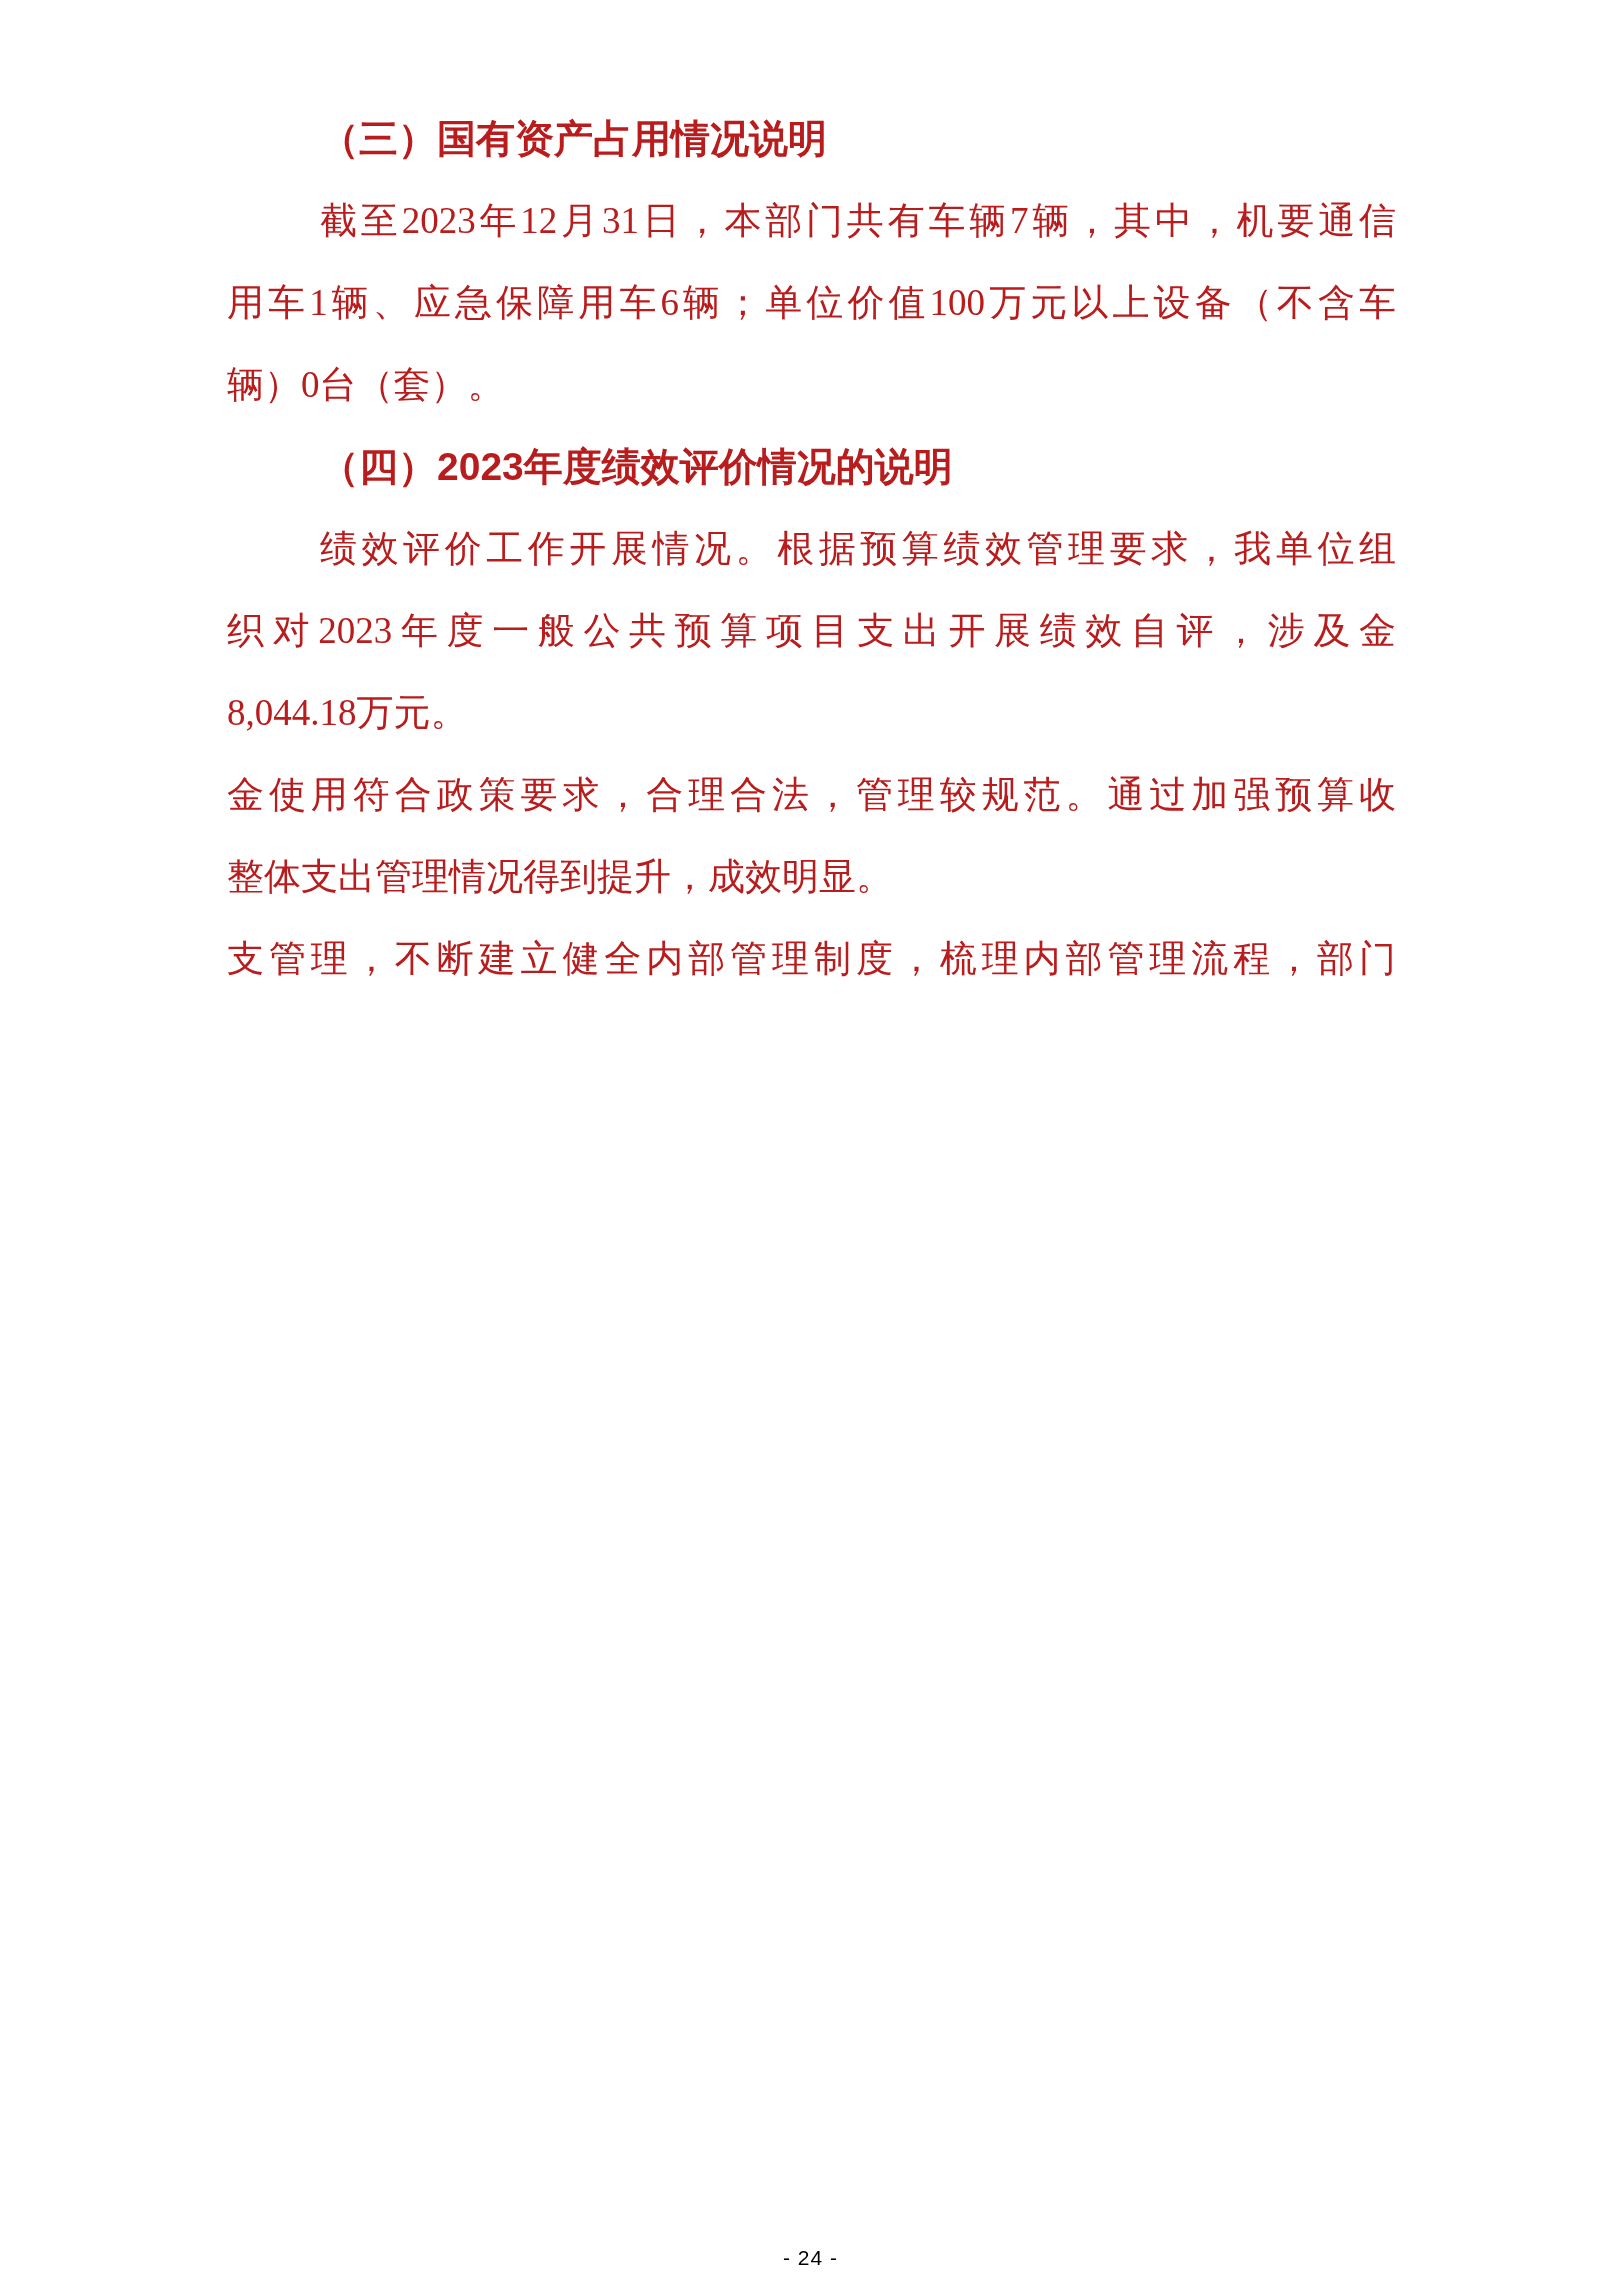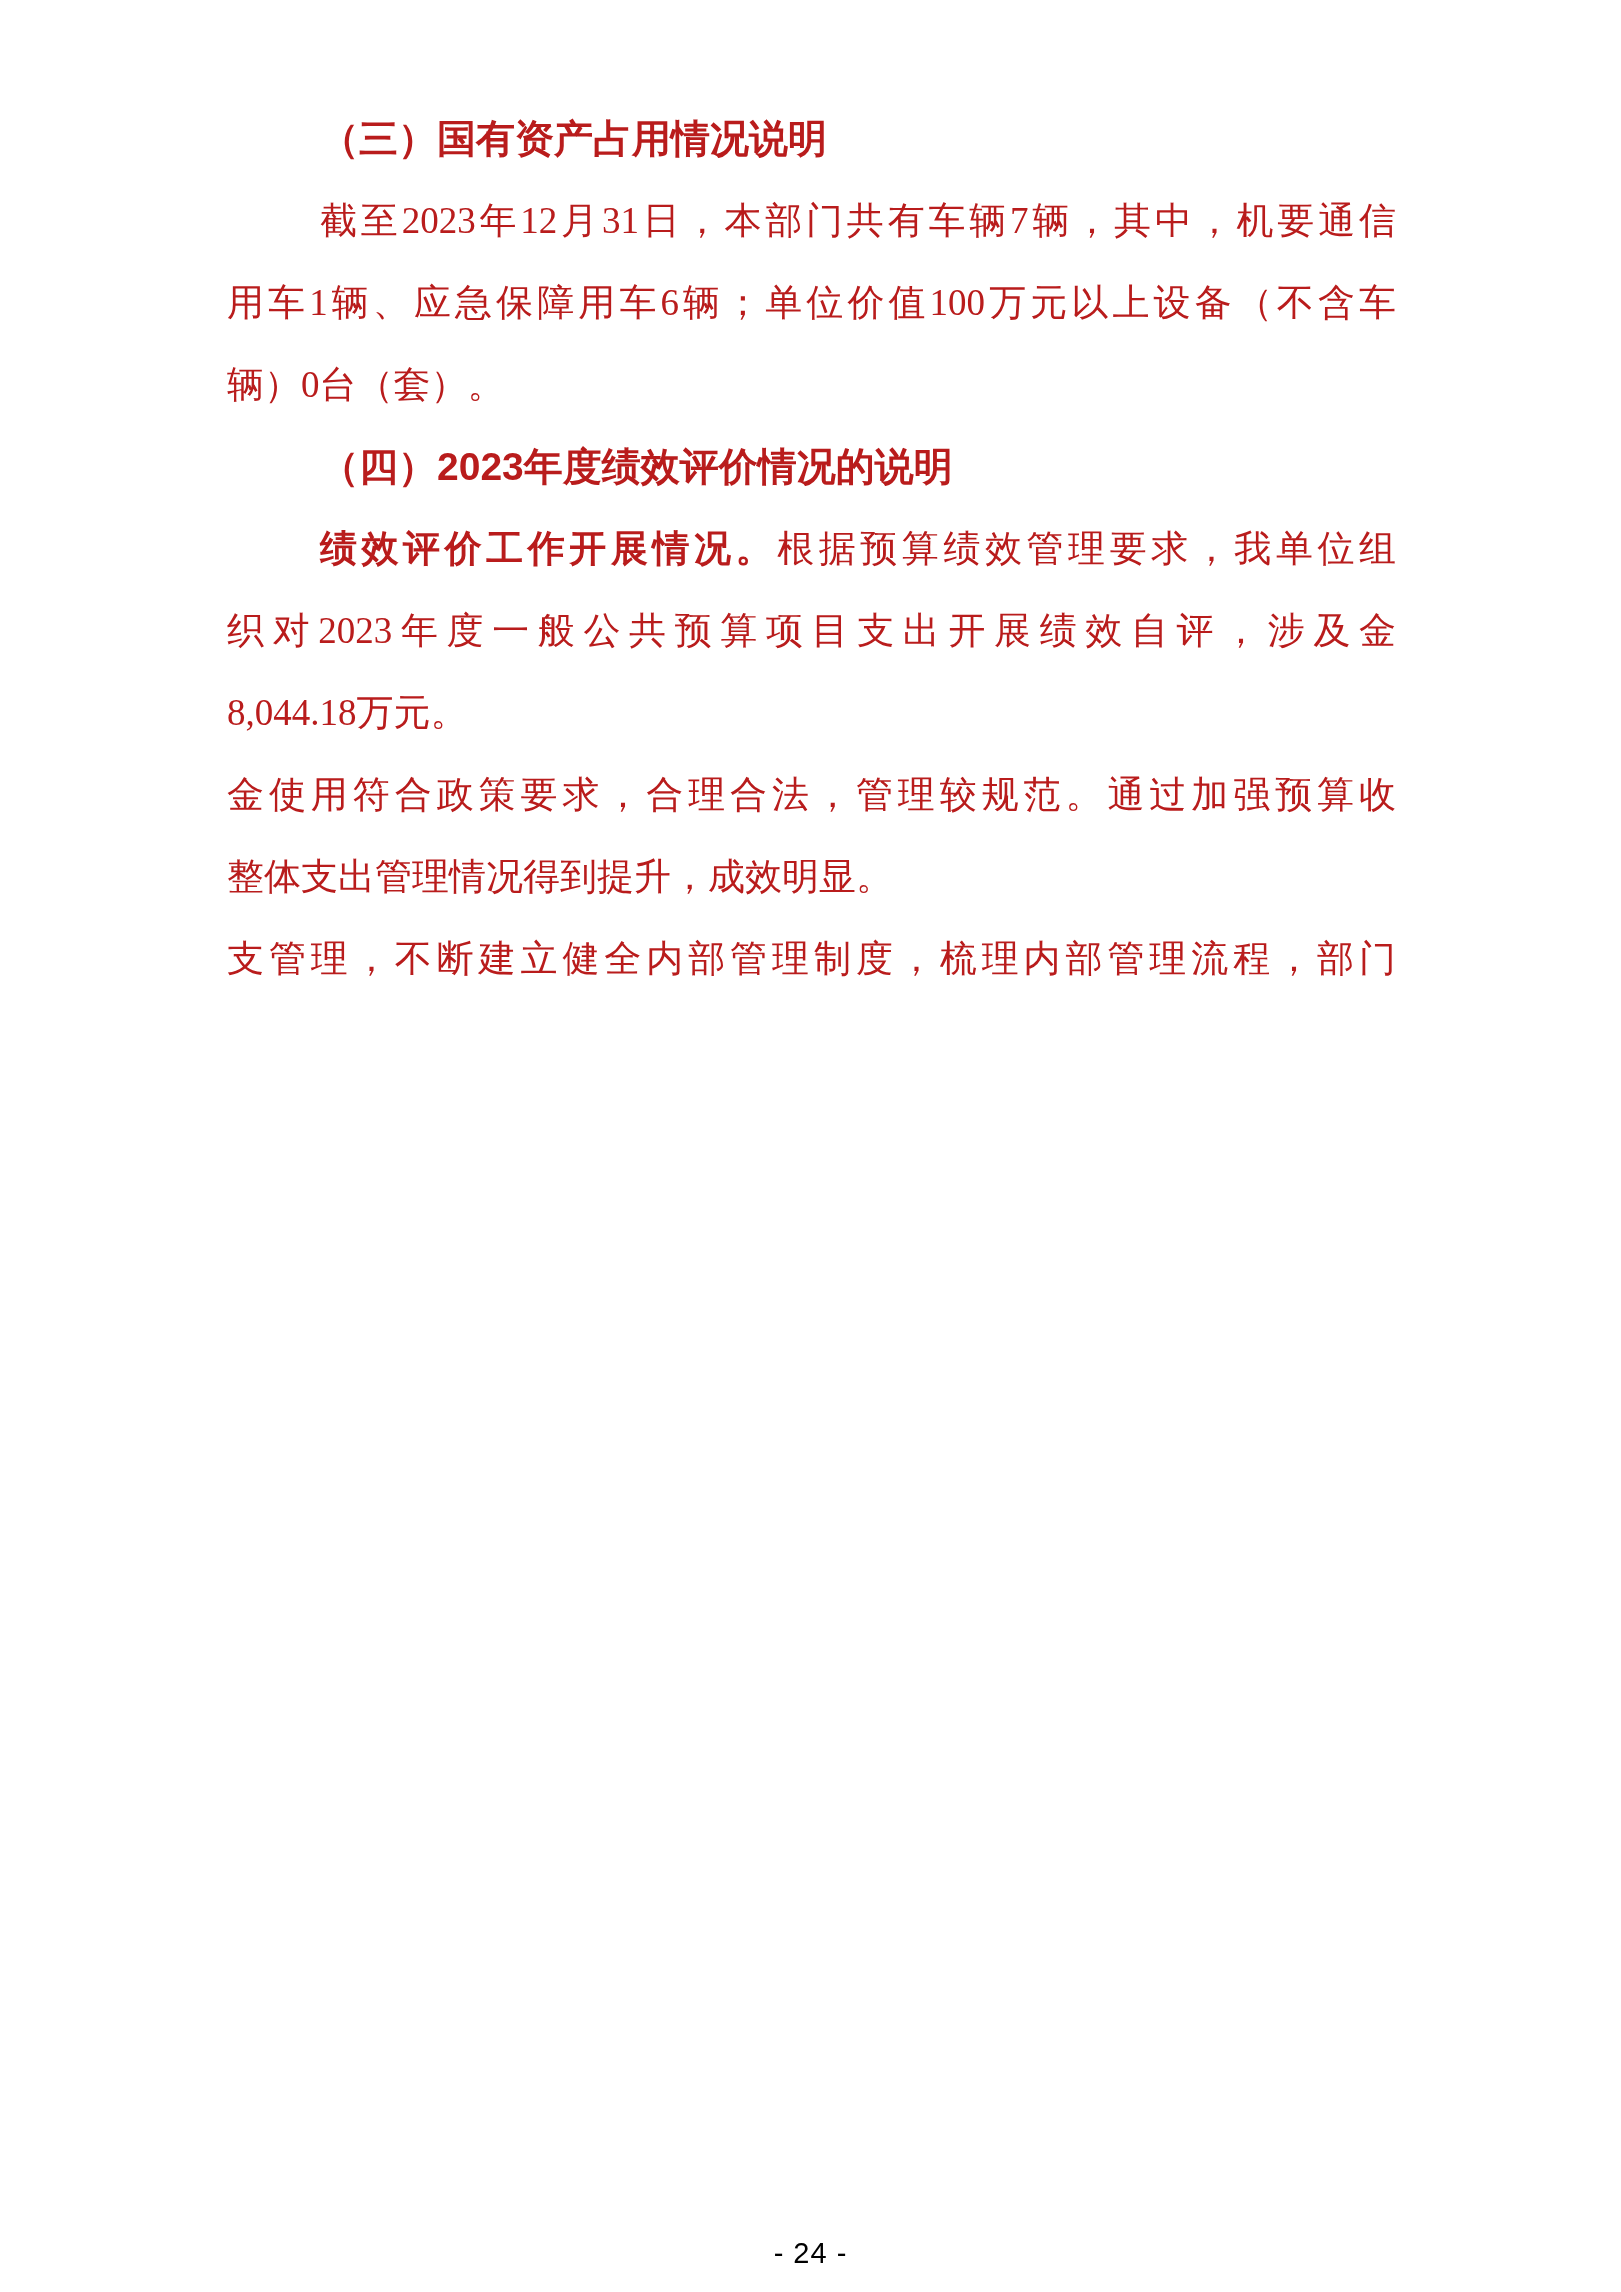--- a/index.html
+++ b/index.html
@@ -40,32 +40,32 @@
   .indent {
     text-indent: 93px;
   }
   .justify {
     text-align: justify;
     text-align-last: justify;
     text-justify: inter-character;
   }
   .lead {
     font-family: "Liberation Sans", "DejaVu Sans", sans-serif;
-    font-weight: bold;
+    font-weight: normal;
   }
   .page-footer {
     position: absolute;
     left: 0;
     bottom: 23.5px;
     width: 100%;
     text-align: center;
   }
   .page-number {
     font-family: "Liberation Sans", "DejaVu Sans", sans-serif;
-    font-size: 29px;
+    font-size: 21px;
     color: #000000;
     letter-spacing: 1px;
   }
 </style>
 </head>
 <body>
 
 <div class="page">
 
   <main class="text-block">

